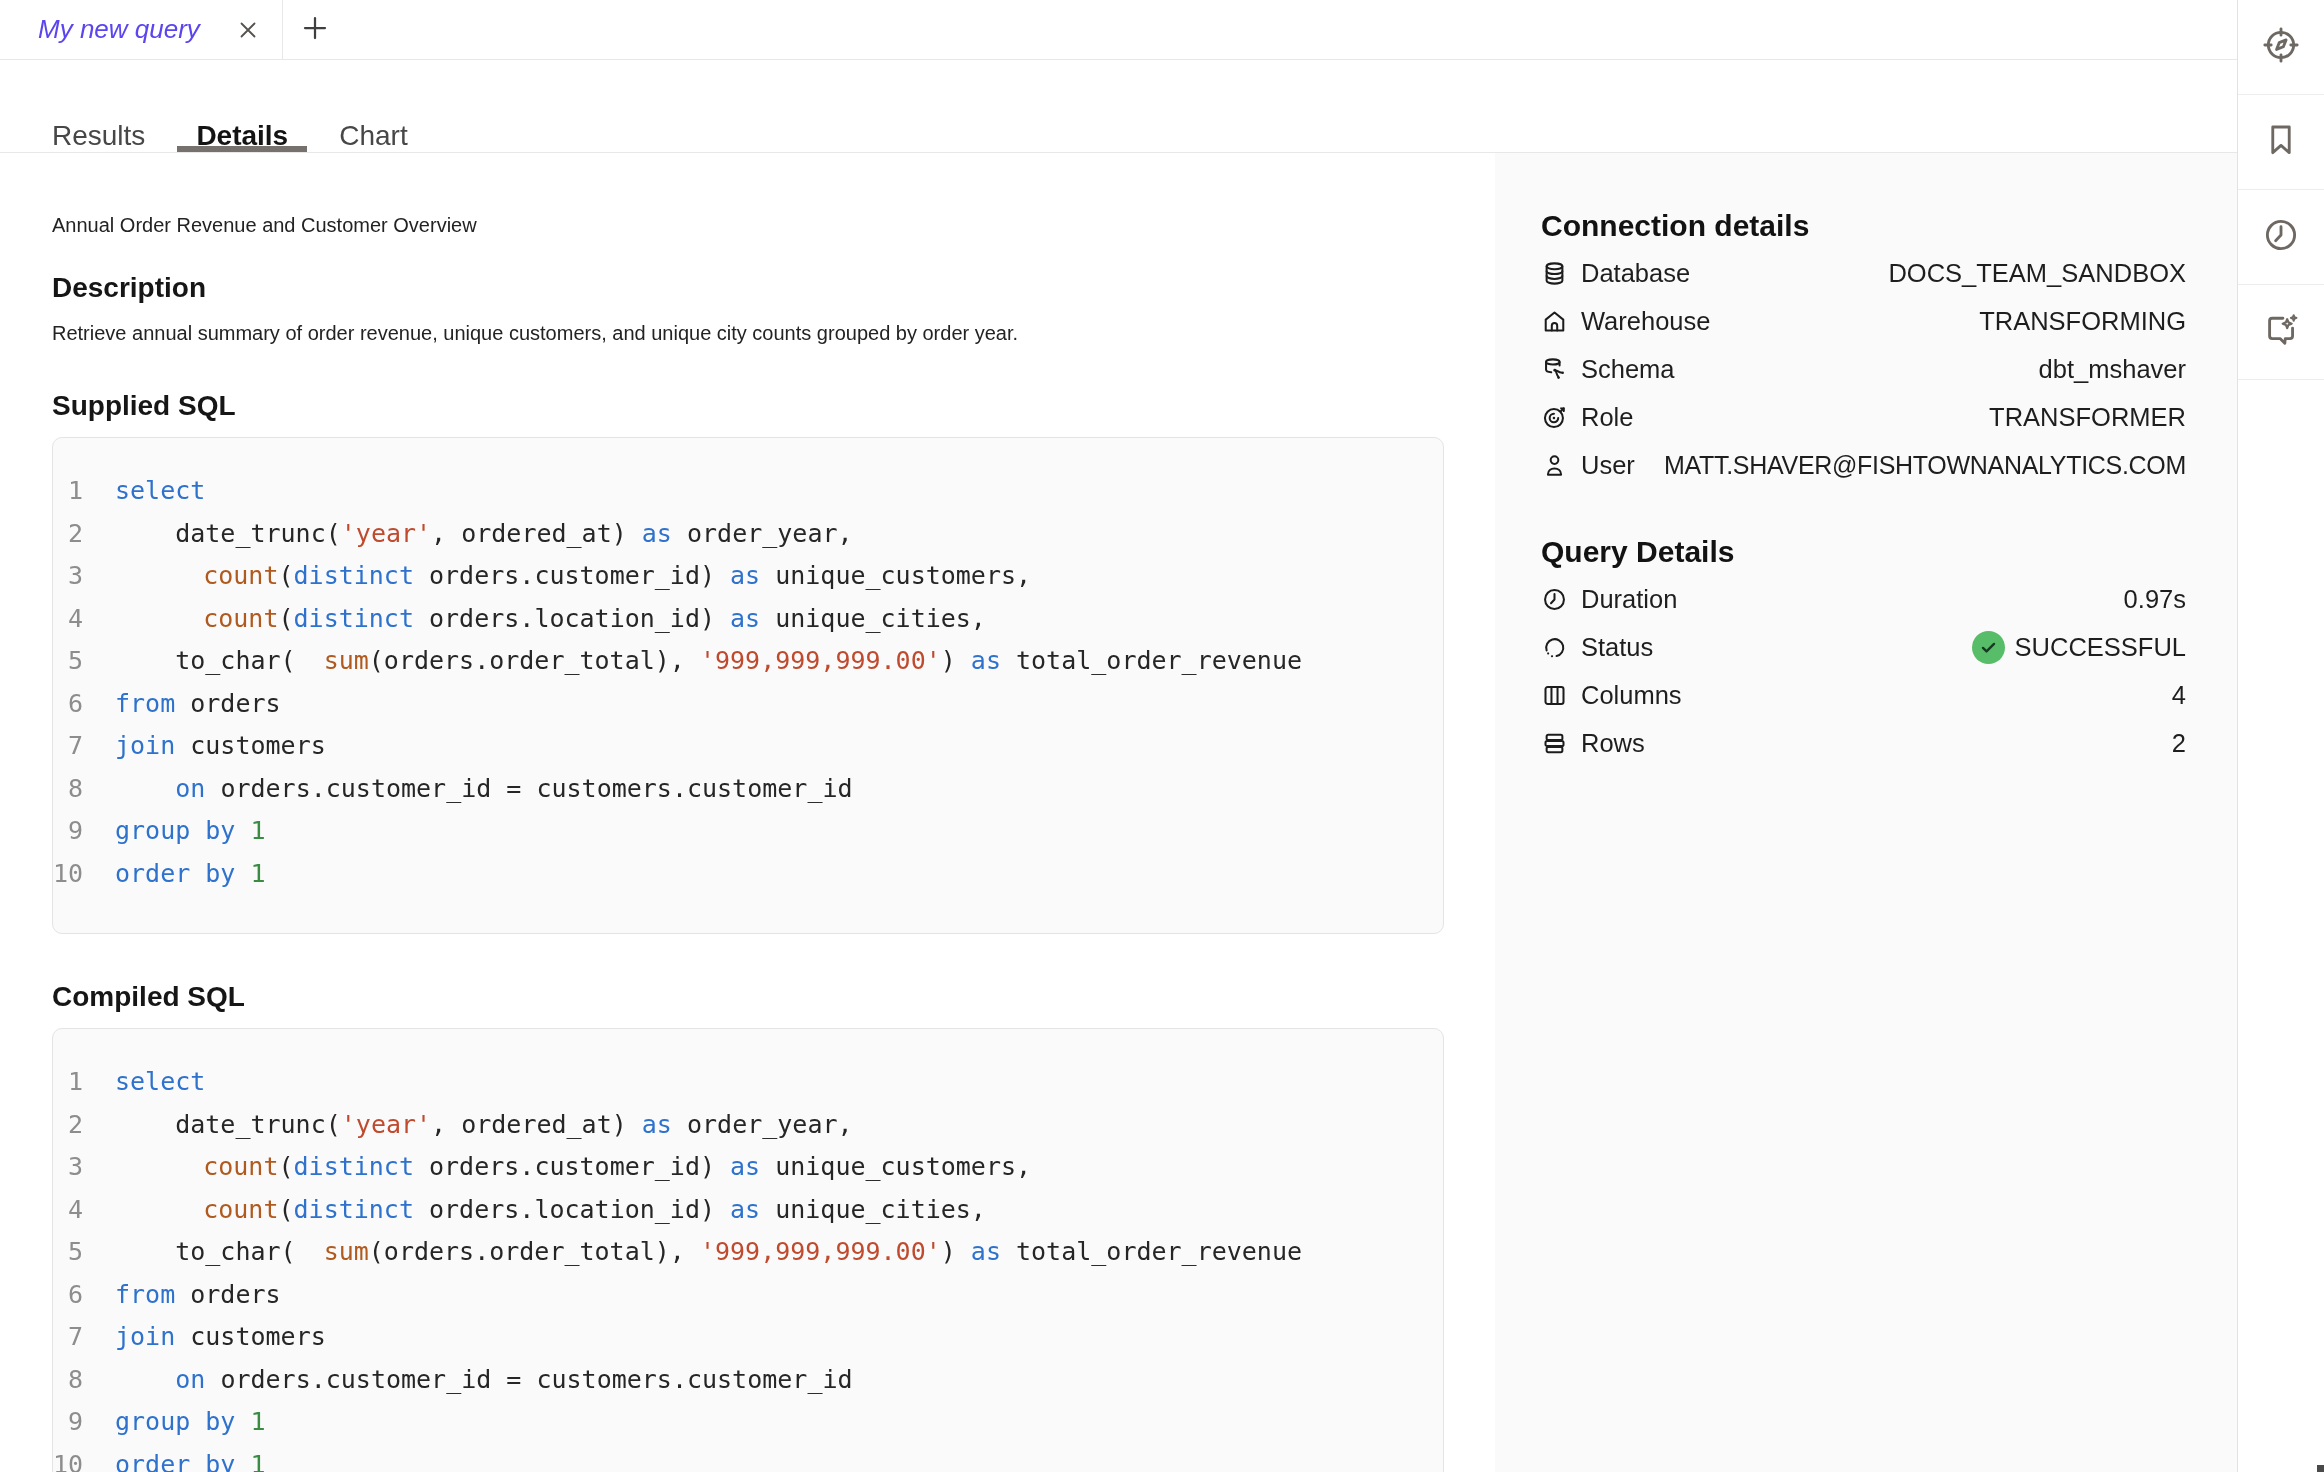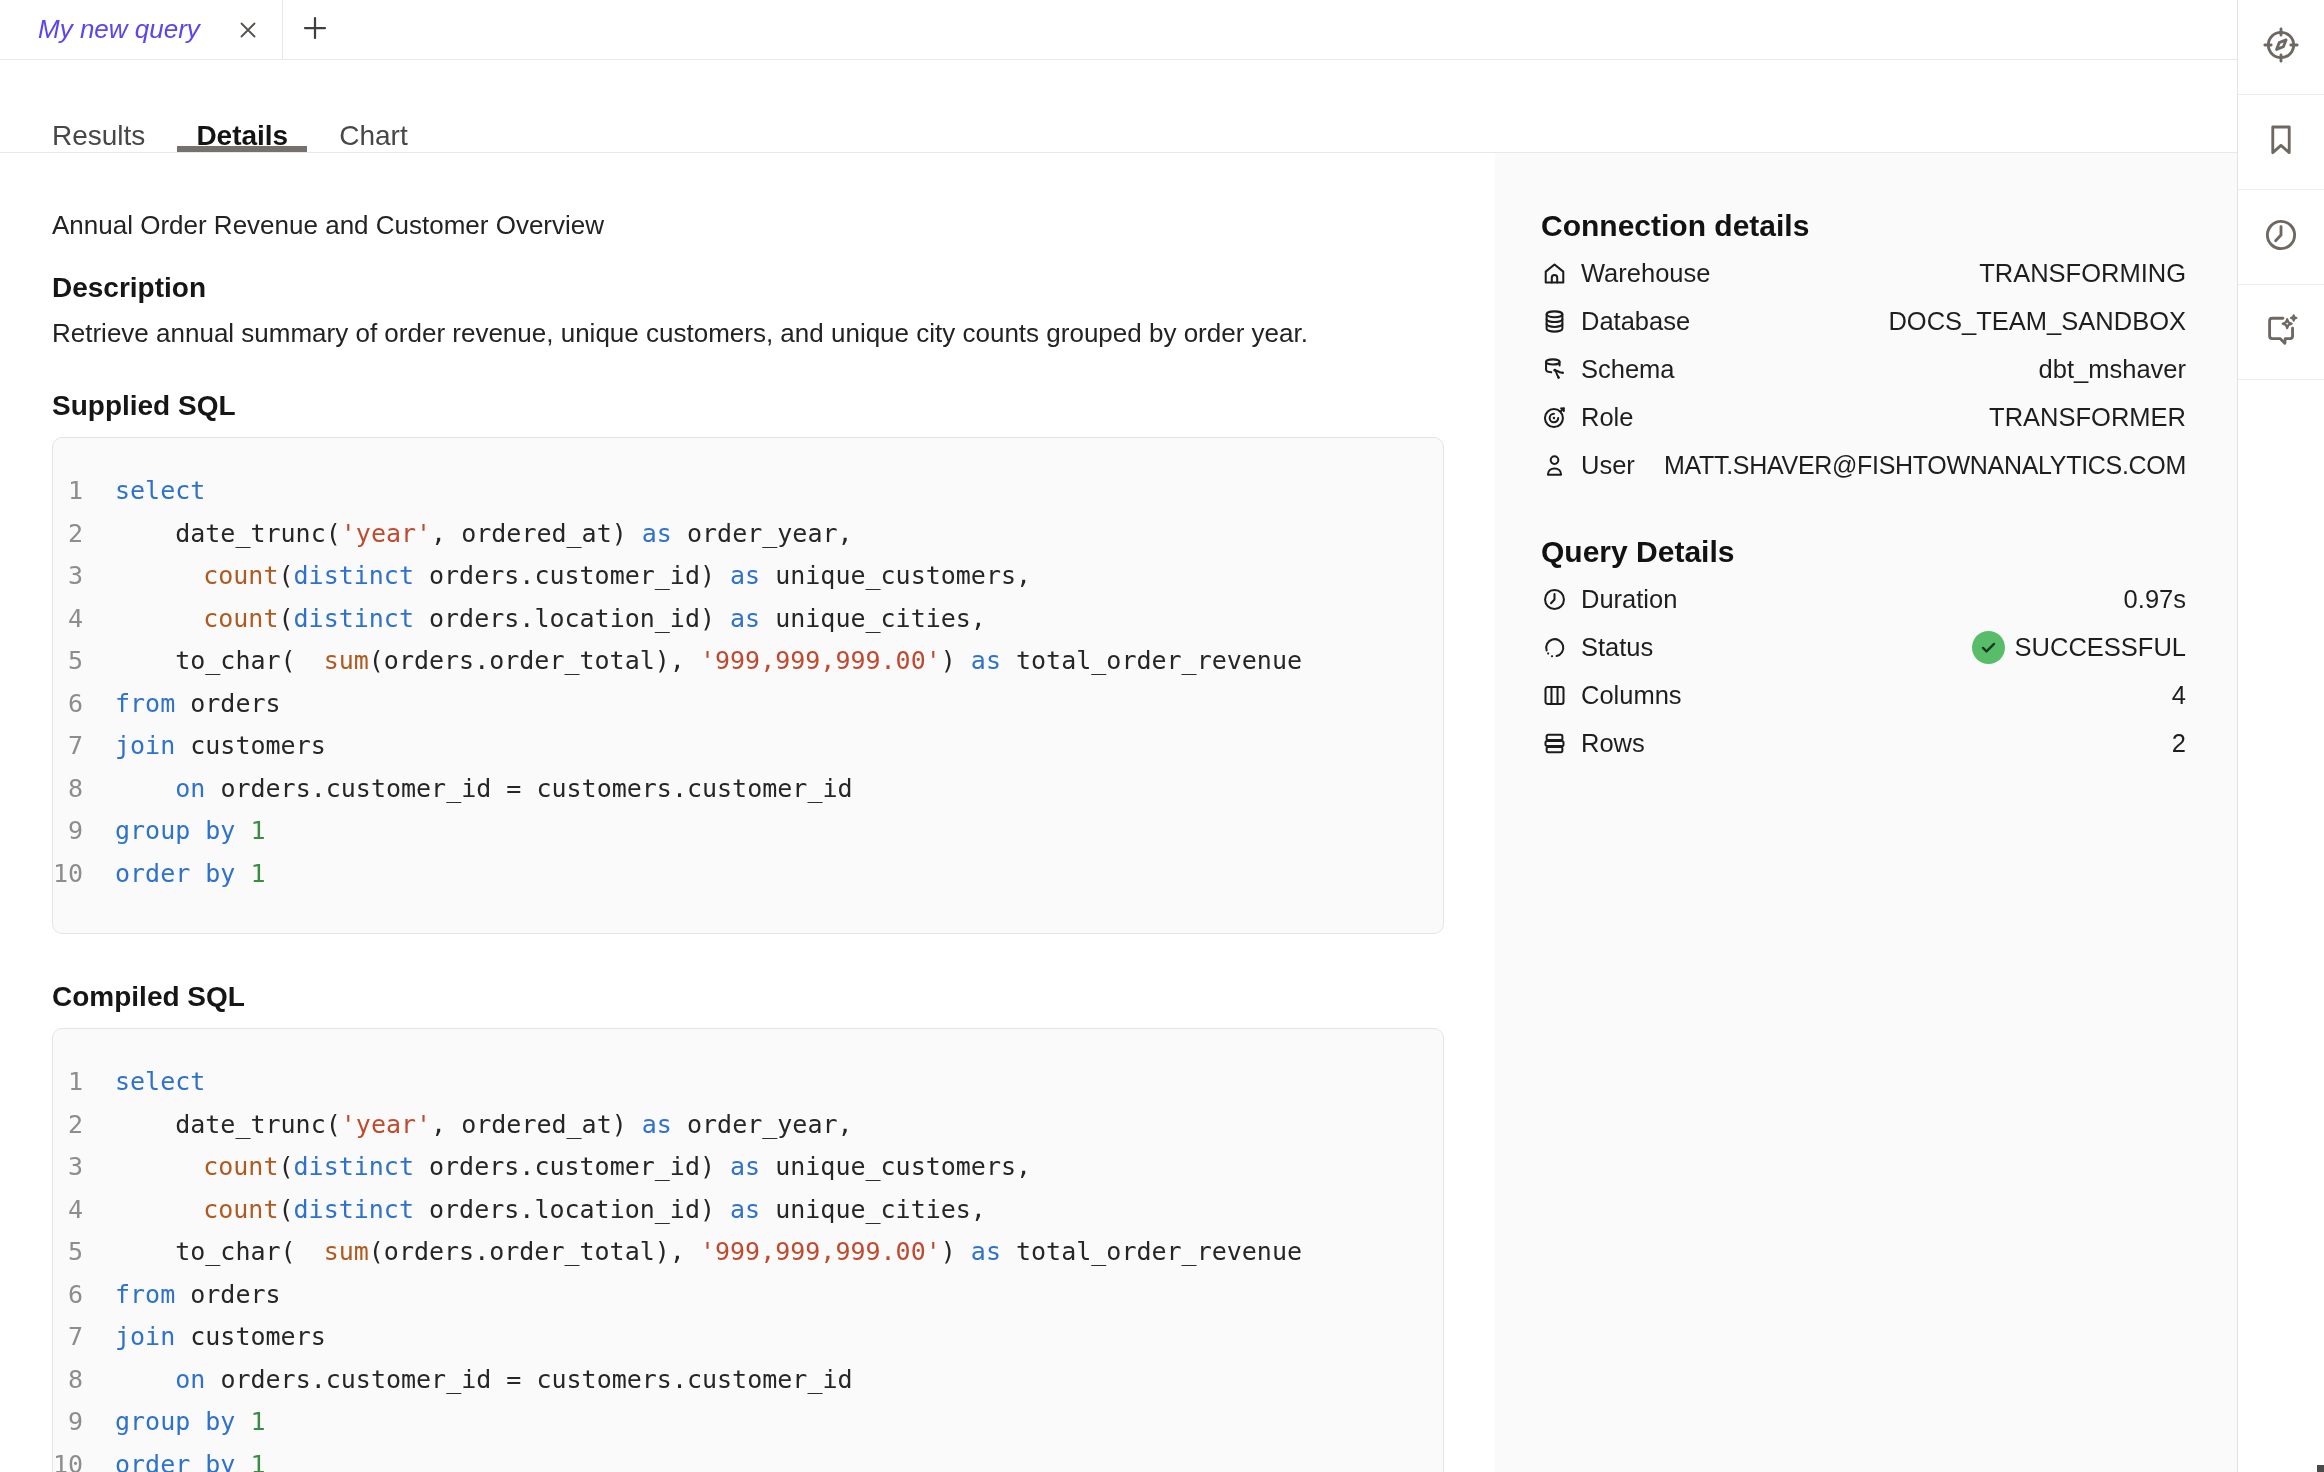--- a/index.html
+++ b/index.html
@@ -26,21 +26,21 @@
             height:6px; background:var(--underline,#76716c); }
 
   .content { flex:1; display:flex; overflow:hidden; }
 
   
   .main { width:1495px; padding:44px 51px 0 52px; overflow:hidden; background:#fff; }
   h2.sec { font-size:28px; font-weight:700; color:#161616; line-height:34px; }
   .h-desc { margin-top:30px; }
   .h-sql  { margin-top:40px; }
   .h-csql { margin-top:46px; }
-  .value  { margin-top:13px; font-size:26px; color:#232323; line-height:31px; }
+  .value  { margin-top:13px; font-size:20px; color:#232323; line-height:31px; }
 
   .code-card { margin-top:14px; background:#fafafa; border:1px solid #e4e4e4; border-radius:10px;
                padding:32px 0 38px 0; overflow:hidden; }
   .cl  { display:flex; line-height:42.5px; font-family:"DejaVu Sans Mono", monospace; font-size:25px; }
   .ln  { flex:none; width:62px; text-align:right; padding-right:32px; color:var(--ln,#8d8d8d); }
   .ct  { white-space:pre; color:var(--plain,#262626); }
   .tok-plain { color:var(--plain,#262626); }
   .tok-kw  { color:var(--kw,#2e72cd); }
   .tok-fn  { color:var(--fn,#b05a1f);margin-left:28px; }
   .tok-str { color:var(--str,#bf4a2e); }
@@ -205,39 +205,39 @@
           </div>
       </div>
 
       <aside class="side">
         <h3>Connection details</h3>
         <div class="rows">
 
           <div class="drow">
             <span class="ic">
               <svg class="ic-stroke" viewBox="0 0 24 24">
-                  <path d="M4.2 10.3L12 4l7.8 6.3V20H4.2z"></path>
-                  <path d="M9.6 20v-4.2a2.4 2.4 0 0 1 4.8 0V20"></path>
-                </svg>
-            </span>
-            <span class="lbl">Warehouse</span>
-            <span class="val">TRANSFORMING</span>
-          </div>
-
-          <div class="drow">
-            <span class="ic">
-              <svg class="ic-stroke" viewBox="0 0 24 24">
                   <ellipse cx="12" cy="5.6" rx="7" ry="2.6"></ellipse>
                   <path d="M5 5.6v12.8c0 1.4 3.1 2.6 7 2.6s7-1.2 7-2.6V5.6"></path>
                   <path d="M5 9.9c0 1.4 3.1 2.6 7 2.6s7-1.2 7-2.6"></path>
                   <path d="M5 14.2c0 1.4 3.1 2.6 7 2.6s7-1.2 7-2.6"></path>
                 </svg>
             </span>
             <span class="lbl">Database</span>
             <span class="val">DOCS_TEAM_SANDBOX</span>
+          </div>
+
+          <div class="drow">
+            <span class="ic">
+              <svg class="ic-stroke" viewBox="0 0 24 24">
+                  <path d="M4.2 10.3L12 4l7.8 6.3V20H4.2z"></path>
+                  <path d="M9.6 20v-4.2a2.4 2.4 0 0 1 4.8 0V20"></path>
+                </svg>
+            </span>
+            <span class="lbl">Warehouse</span>
+            <span class="val">TRANSFORMING</span>
           </div>
 
           <div class="drow">
             <span class="ic">
               <svg class="ic-stroke" viewBox="0 0 24 24">
                   <ellipse cx="10.5" cy="5.3" rx="6" ry="2.3"></ellipse>
                   <path d="M4.5 5.3v7c0 1.1 2 2 4.6 2.2"></path>
                   <path d="M16.5 5.3v3.2"></path>
                   <path d="M12.6 12.6c2.4.2 2.9 1.9 5.2 2.1"></path>
                   <path d="M12.6 12.6c1.3 1.6 1.2 3.9 2.6 5.6"></path>

